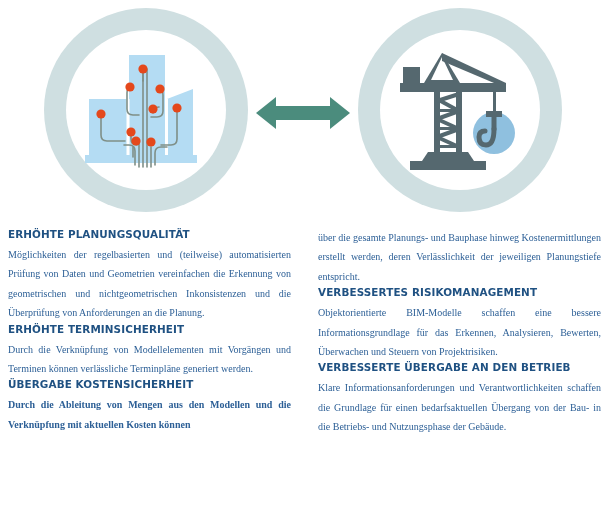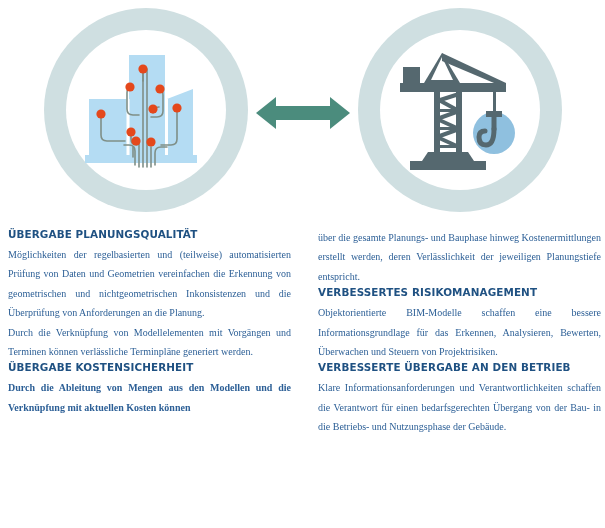--- a/index.html
+++ b/index.html
@@ -204,25 +204,26 @@
     </div>
   </div>
 
 </div>
 
 <div class="columns">
 
   <div class="col left">
 
     <div class="block">
-      <h3 class="sec-heading">ÜBERGABE PLANUNGSQUALITÄT</h3>
+      <h3 class="sec-heading">ERHÖHTE PLANUNGSQUALITÄT</h3>
       <p class="sec-body">Möglichkeiten der regelbasierten und (teilweise) auto­matisierten Prüfung von Daten und Geometrien ver­einfachen die Erkennung von geometrischen und nichtgeometrischen Inkonsistenzen und die Überprü­fung von Anforderungen an die Planung.</p>
     </div>
 
     <div class="block">
+      <h3 class="sec-heading">ERHÖHTE TERMINSICHERHEIT</h3>
       <p class="sec-body">Durch die Verknüpfung von Modellelementen mit Vorgängen und Terminen können verlässliche Ter­minpläne generiert werden.</p>
     </div>
 
     <div class="block">
       <h3 class="sec-heading">ÜBERGABE KOSTENSICHERHEIT</h3>
       <p class="sec-body last-left">Durch die Ableitung von Mengen aus den Modellen und die Verknüpfung mit aktuellen Kosten können</p>
     </div>
 
   </div>
 
@@ -232,18 +233,18 @@
       <p class="sec-body">über die gesamte Planungs- und Bauphase hinweg Kostenermittlungen erstellt werden, deren Verläss­lichkeit der jeweiligen Planungstiefe entspricht.</p>
     </div>
 
     <div class="block">
       <h3 class="sec-heading">VERBESSERTES RISIKOMANAGEMENT</h3>
       <p class="sec-body">Objektorientierte BIM-Modelle schaffen eine bessere Informationsgrundlage für das Erkennen, Analysieren, Bewerten, Überwachen und Steuern von Projektrisi­ken.</p>
     </div>
 
     <div class="block">
       <h3 class="sec-heading">VERBESSERTE ÜBERGABE AN DEN BETRIEB</h3>
-      <p class="sec-body">Klare Informationsanforderungen und Verantwort­lichkeiten schaffen die Verantwort für einen bedarfs­gerechten Übergang von der Bau- in die Betriebs- und Nutzungsphase der Gebäude.</p>
+      <p class="sec-body">Klare Informationsanforderungen und Verantwort­lichkeiten schaffen die Grundlage für einen bedarfs­aktuellen Übergang von der Bau- in die Betriebs- und Nutzungsphase der Gebäude.</p>
     </div>
 
   </div>
 
 </div>
 
 </body></html>

